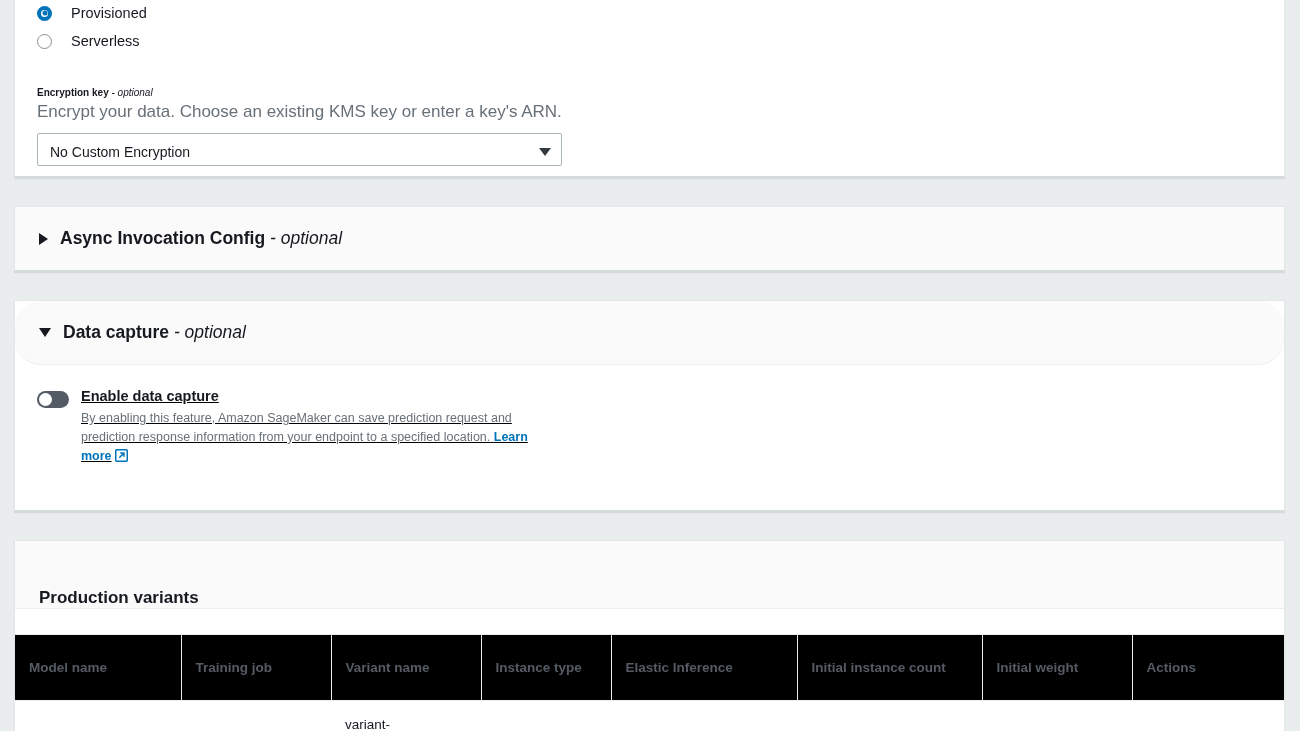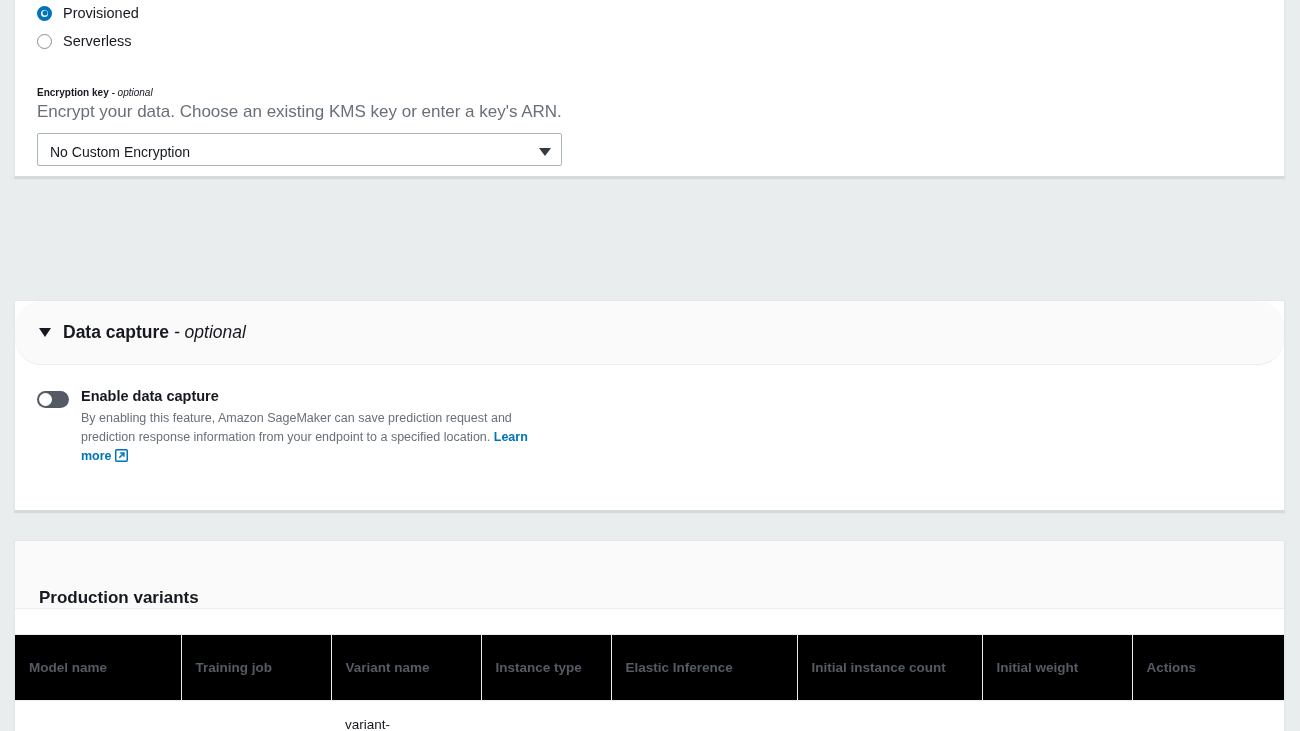--- a/index.html
+++ b/index.html
@@ -37,20 +37,21 @@
     top: -12px;
     height: 190px;
     padding: 0;
   }
   #card-config .inner { padding: 10px 22px 0 22px; }
 
   .radio-row {
     display: flex;
     align-items: center;
     height: 28px;
+    gap: 8px;
   }
   .radio {
     width: 15px;
     height: 15px;
     border-radius: 50%;
     border: 1px solid #879196;
     background: #ffffff;
     margin-right: 11px;
     flex: 0 0 auto;
     position: relative;
@@ -161,20 +162,21 @@
   .sect-title .opt {
     font-weight: 400;
     font-style: italic;
   }
 
   
   .cap-body {
     padding: 22px 16px 0 22px;
     display: flex;
     align-items: flex-start;
+    text-decoration: underline;
   }
   .toggle {
     width: 32px;
     height: 17px;
     border-radius: 9px;
     background: #545b64;
     position: relative;
     flex: 0 0 auto;
     margin-top: 4px;
     margin-right: 12px;
@@ -304,20 +306,29 @@
       <div class="field-desc">Encrypt your data. Choose an existing KMS key or enter a key's ARN.</div>
 
       <div class="select-box">
         <span>No Custom Encryption</span>
         <span class="caret-down"></span>
       </div>
 
     </div>
   </div>
 
+  <div class="card" id="card-async">
+    <div class="sect-head">
+      <span class="tri-right"></span>
+      <span class="sect-title">
+        <span>Async Invocation Config</span>
+        <span class="opt">- optional</span>
+      </span>
+    </div>
+  </div>
 
   <div class="card" id="card-capture">
     <div class="cap-header">
       <span class="tri-down"></span>
       <span class="sect-title">
         <span>Data capture</span>
         <span class="opt">- optional</span>
       </span>
     </div>
 

